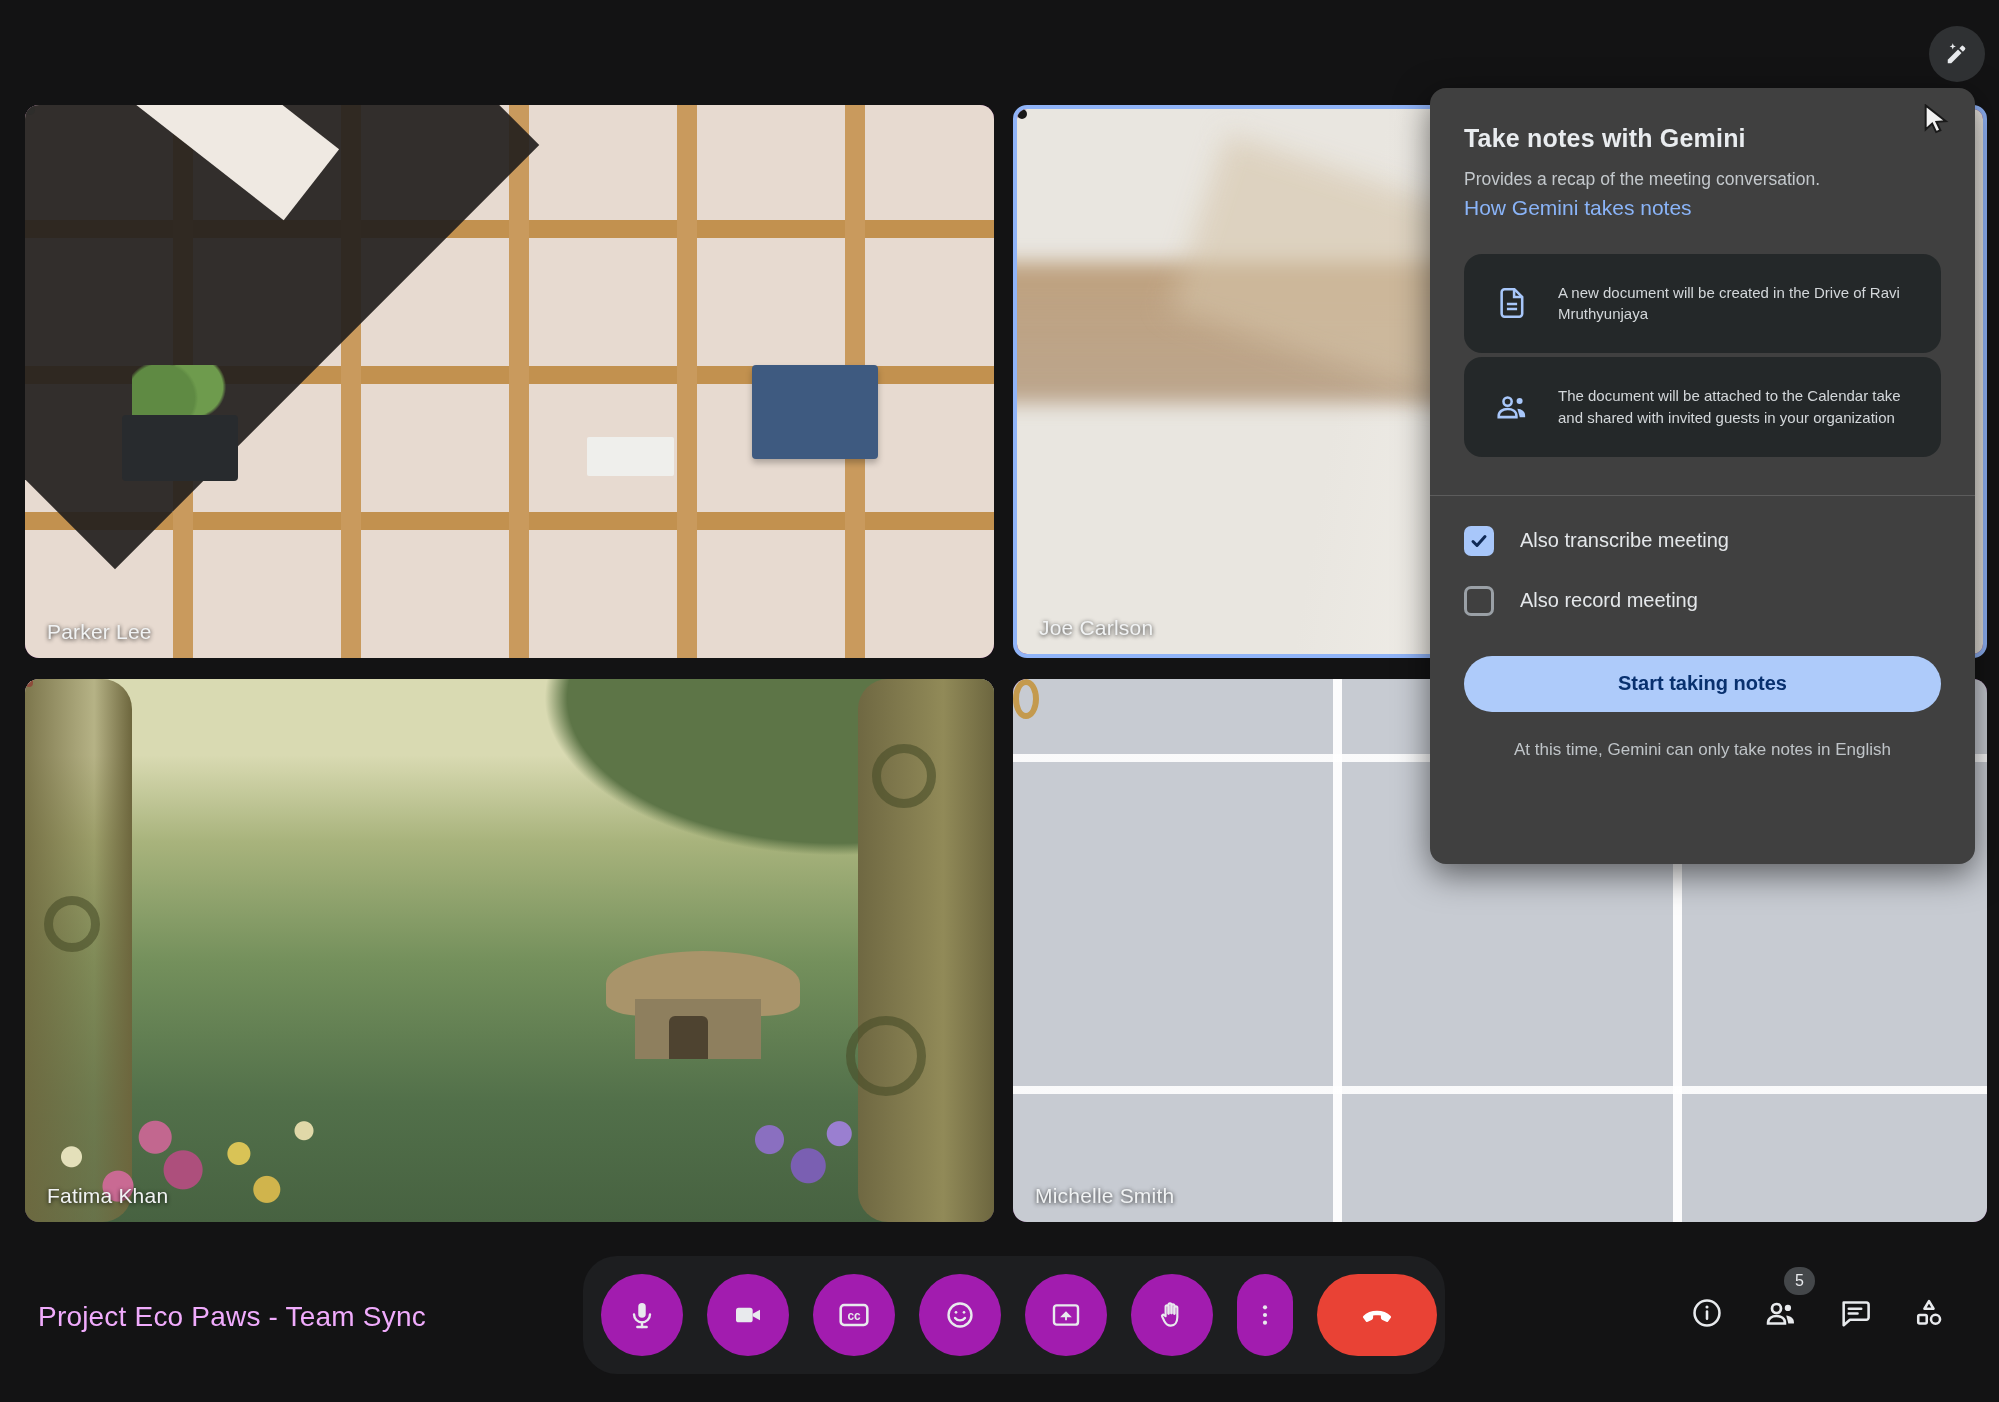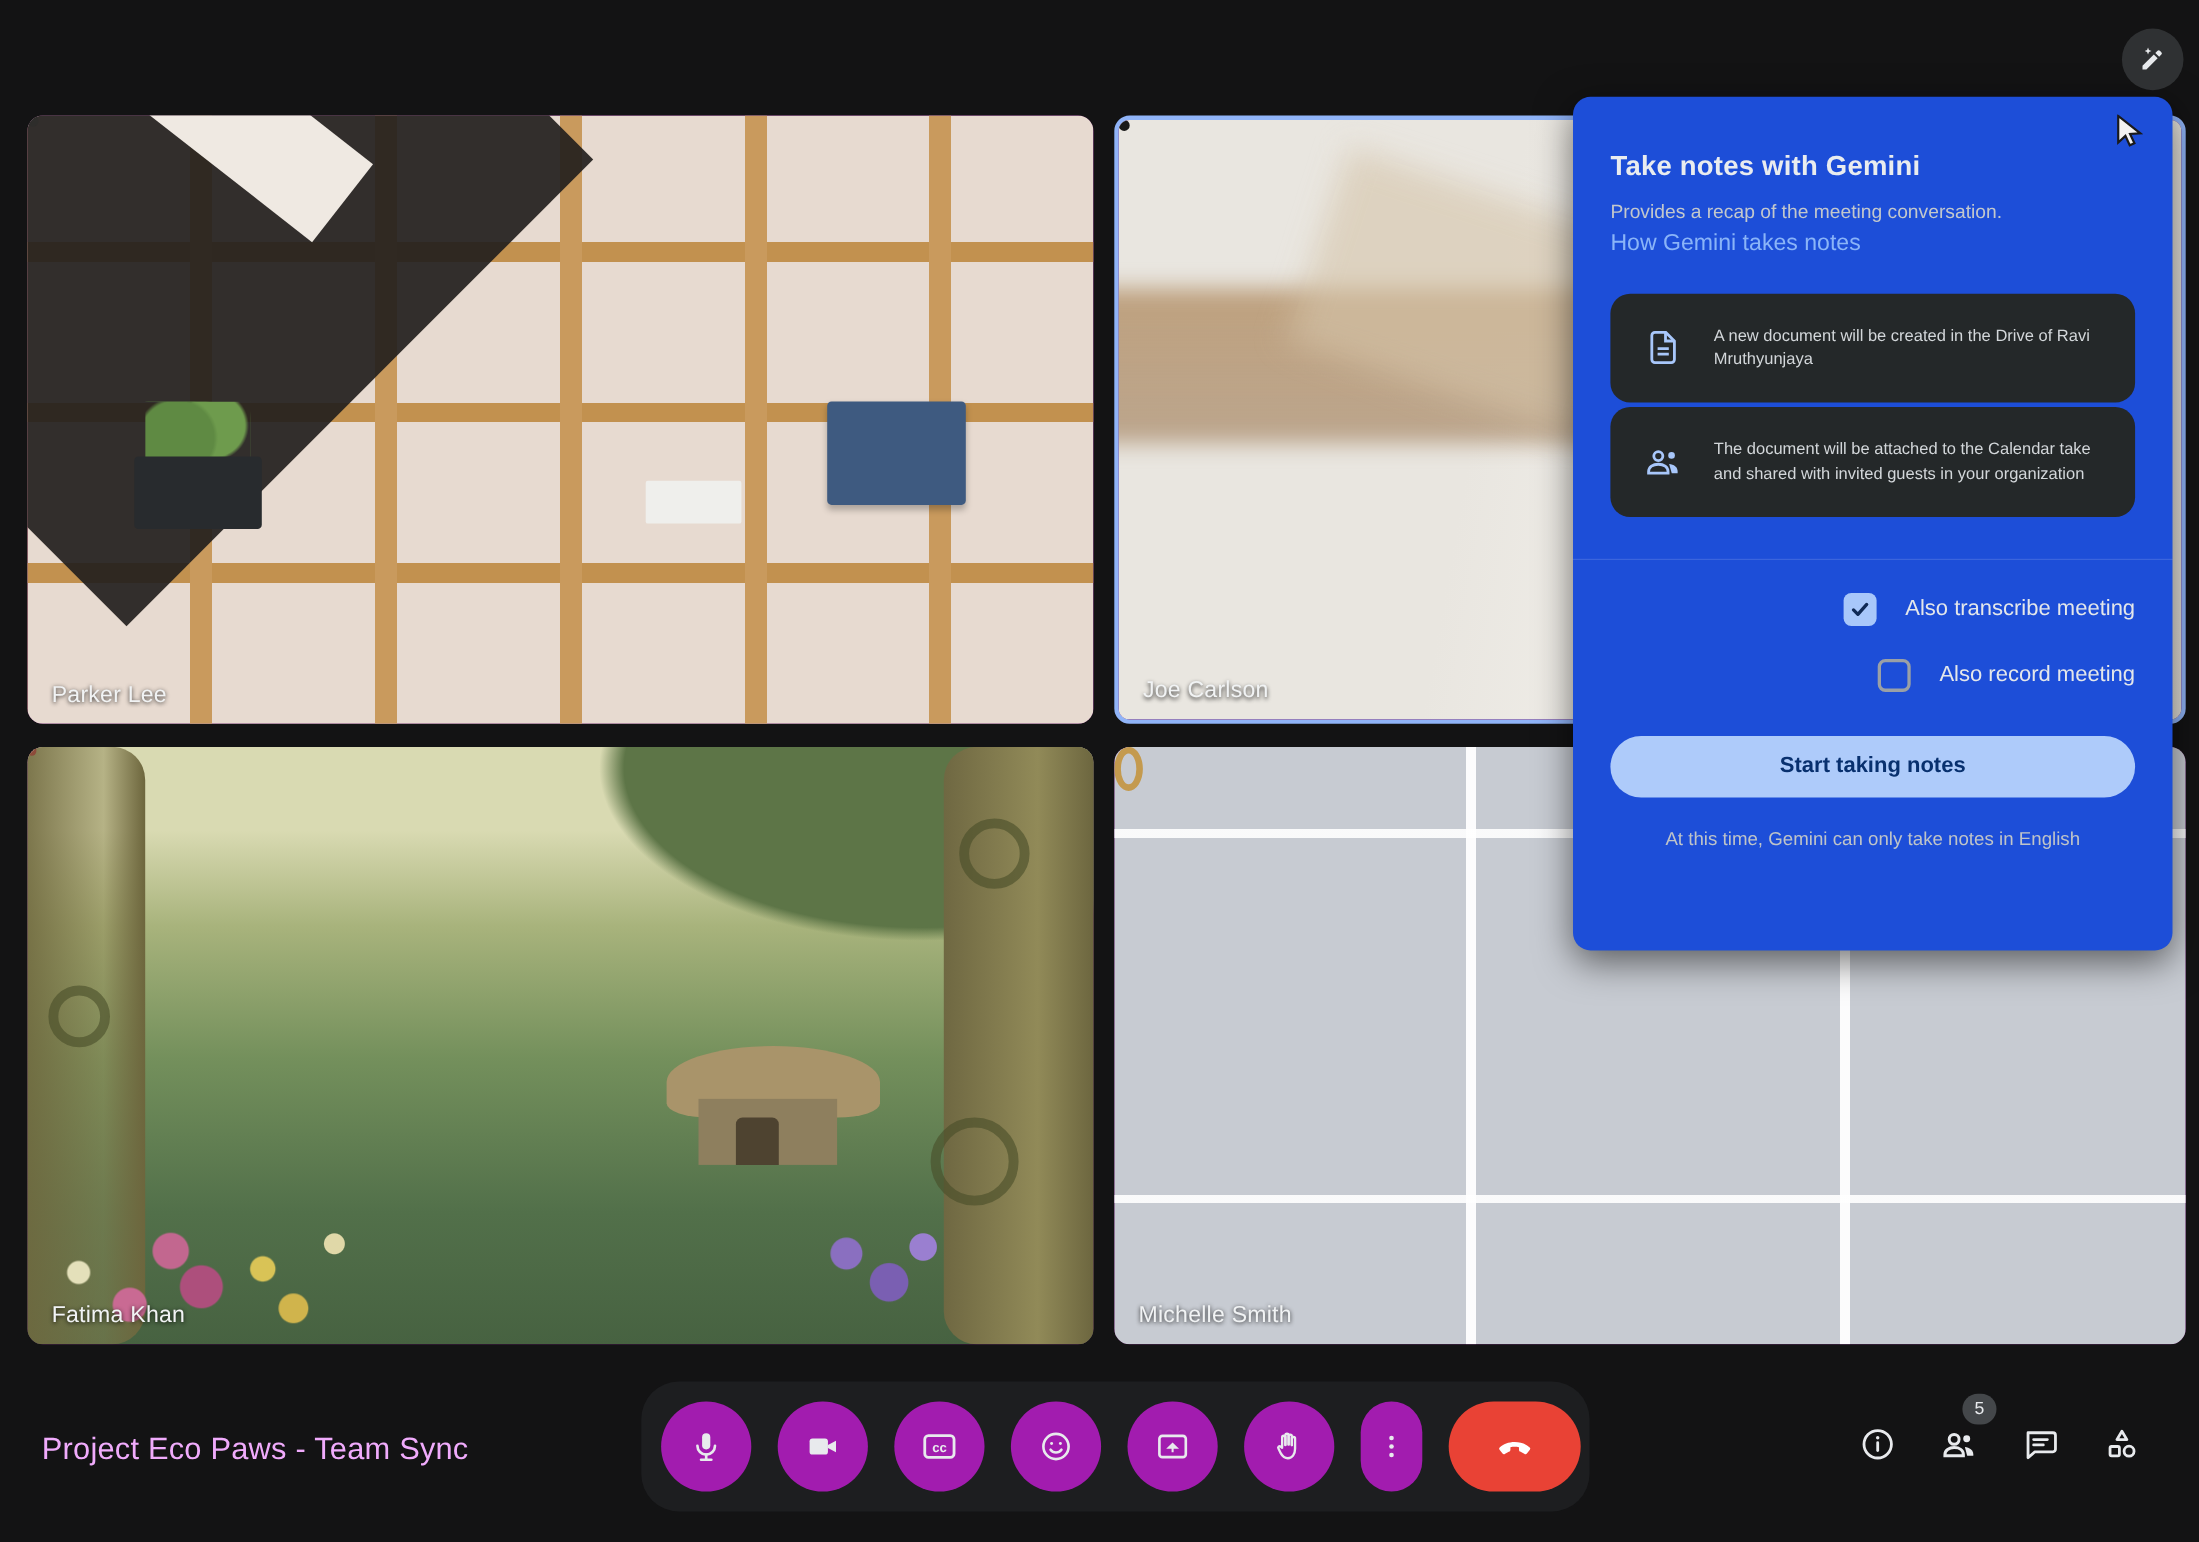--- a/index.html
+++ b/index.html
@@ -144,32 +144,32 @@
   .michelle-eye-r { position:absolute; left:51.5%; top:38%; width:4.4%; height:4.4%; background:#52331f; border-radius:50%; }
   .michelle-smile { position:absolute; left:41%; top:62%; width:11%; height:5.5%;
     background:#b2596a; border-radius:12px 12px 40px 40px; }
   .michelle-earring { position:absolute; left:63.5%; top:54%; width:26px; height:40px;
     border:6px solid #c49a4e; border-radius:50%; }
   .michelle-torso { position:absolute; left:30%; top:90%; width:42%; height:12%;
     background:#2d3a85; border-radius:40px 40px 0 0; }
 
   
   .gemini-panel { position:absolute; left:1430px; top:88px; width:545px; height:776px;
-    background:#1d4ed8; border-radius:16px; z-index:20;
+    background:#404040; border-radius:16px; z-index:20;
     box-shadow:0 10px 34px rgba(0,0,0,.55);
-    padding:49px 34px; color:#e8eaed; }
+    padding:36px 34px; color:#e8eaed; }
   .gp-title { font-size:25px; font-weight:700; letter-spacing:.2px; color:#e9ecef; }
   .gp-desc { margin-top:15px; font-size:17.5px; color:#c3c8cc; line-height:1.35; }
   .gp-link { margin-top:4px; font-size:21px; color:#8ab4f8; cursor:pointer; width:fit-content; }
   .gp-cards { margin-top:34px; display:flex; flex-direction:column; gap:4px; }
   .gp-card { background:#242829; border-radius:18px; padding:28px 26px; display:flex; align-items:center; gap:24px; }
   .gp-card-icon { flex:0 0 44px; display:flex; justify-content:center; }
   .gp-card-text { font-size:15px; line-height:1.45; color:#d3d7da; }
   .gp-divider { height:1px; background:rgba(255,255,255,.15); margin:38px -34px 0 -34px; }
-  .gp-option { display:flex; align-items:center; gap:26px; margin-top:30px; cursor:pointer;justify-content:flex-end; }
+  .gp-option { display:flex; align-items:center; gap:26px; margin-top:30px; cursor:pointer; }
   .gp-option:first-of-type { margin-top:36px; }
   .checkbox { width:30px; height:30px; border-radius:7px; flex:0 0 30px;
     display:flex; align-items:center; justify-content:center; }
   .checkbox.checked { background:#a8c7fa; }
   .checkbox.unchecked { border:3px solid #9aa0a6; background:transparent; }
   .gp-option-label { font-size:20px; color:#e4e7ea; }
   .gp-button { margin-top:40px; width:100%; height:56px; border:none; border-radius:28px;
     background:#aecbfa; color:#08306e; font-family:"Liberation Sans",sans-serif;
     font-size:20px; font-weight:700; cursor:pointer; display:block; }
   .gp-footnote { margin-top:28px; text-align:center; font-size:17px; color:#bfc4c8; }

